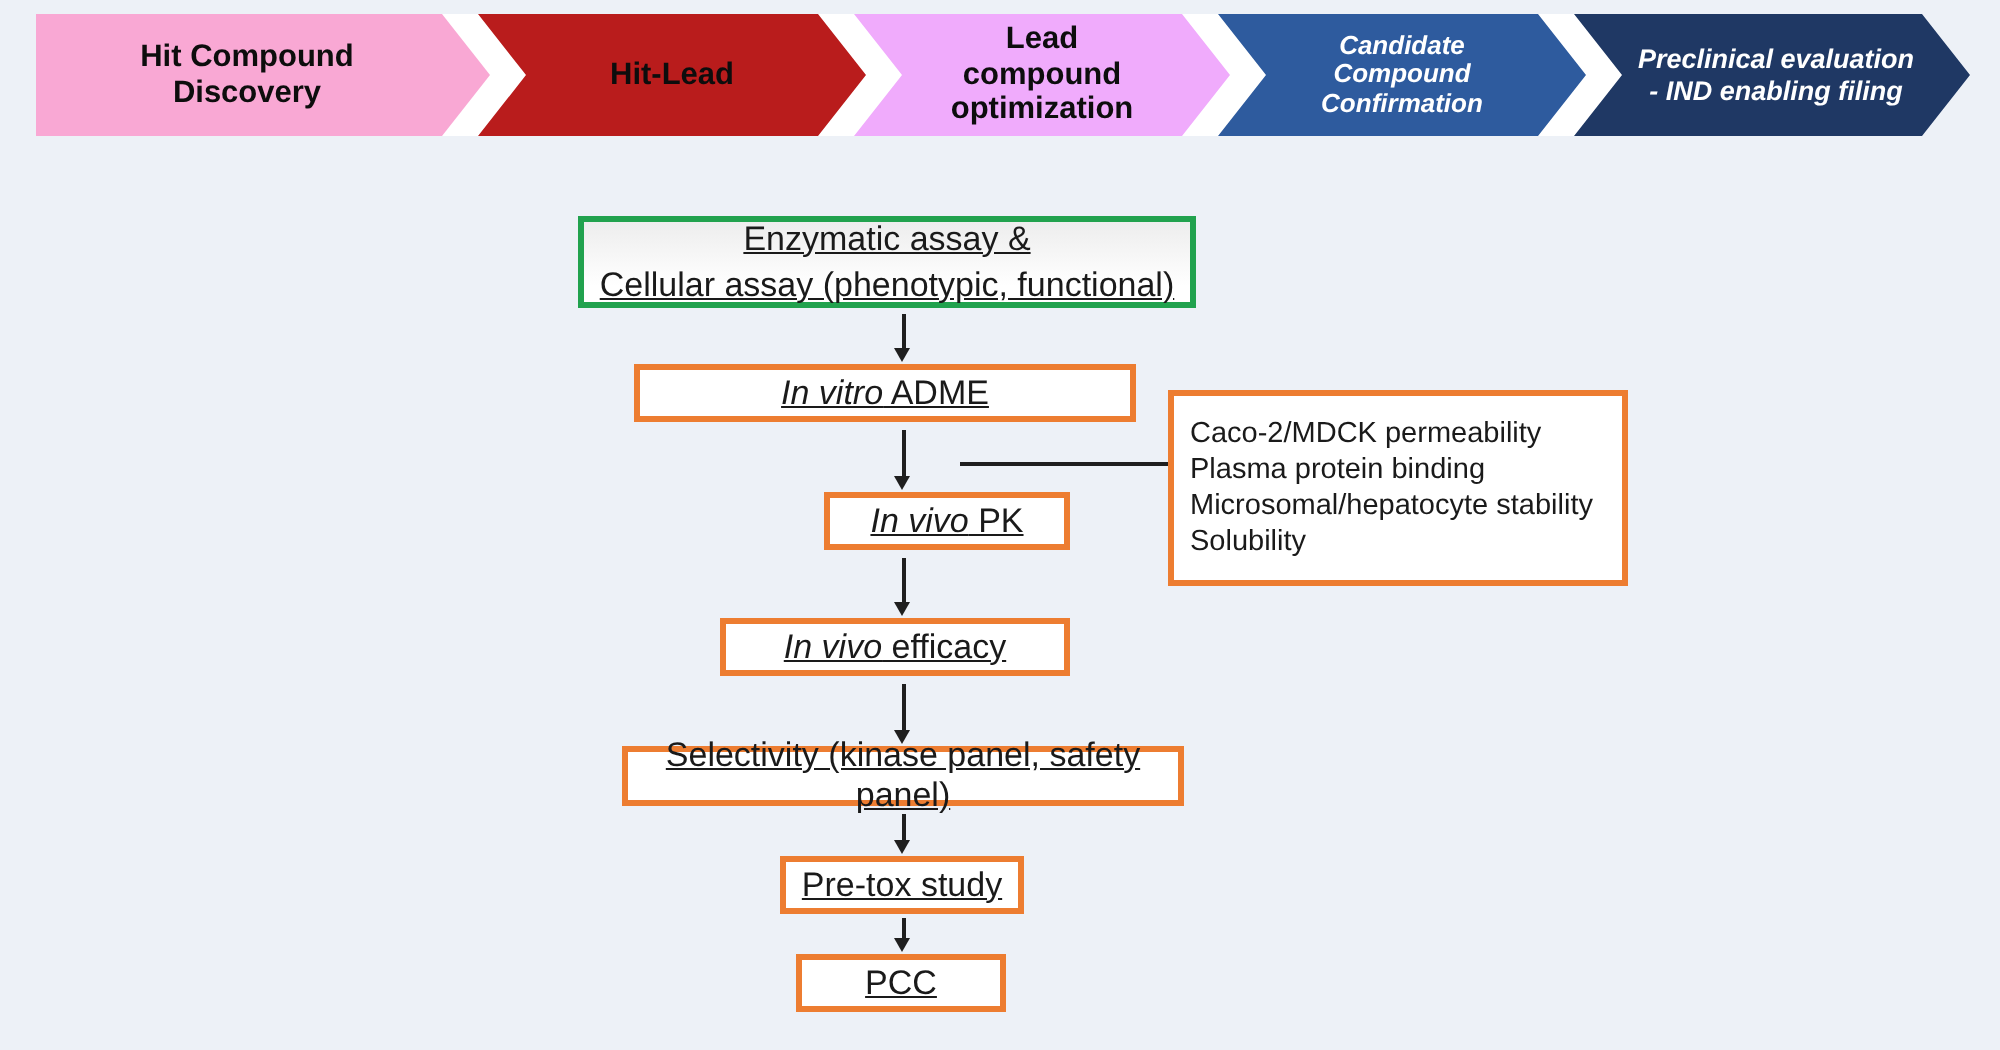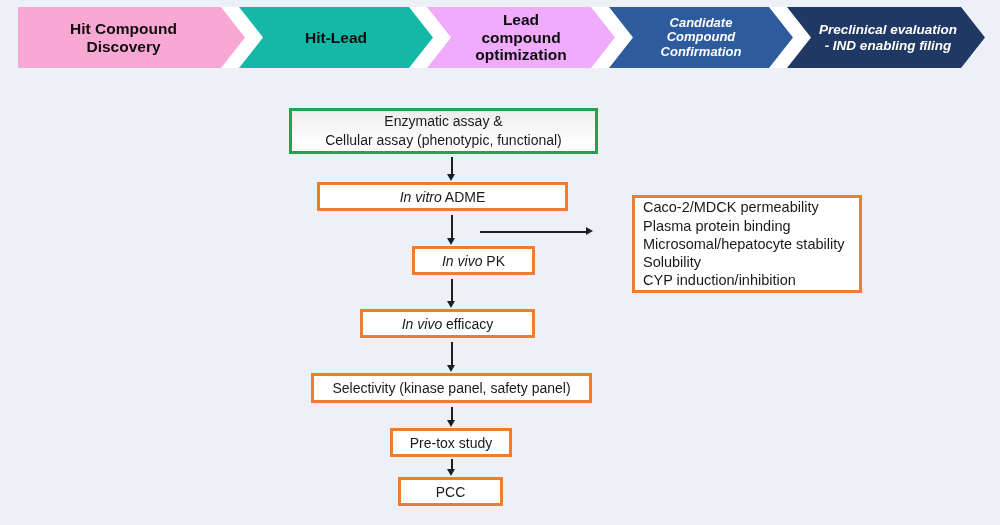--- a/index.html
+++ b/index.html
@@ -19,48 +19,48 @@
   .chev{
     position:absolute;top:7px;height:61px;
     display:flex;align-items:center;justify-content:center;
     text-align:center;font-weight:bold;line-height:1.12;
     box-sizing:border-box;
   }
   .chev-label{white-space:pre-line;}
   .chev-first{clip-path:polygon(0 0,calc(100% - 24px) 0,100% 50%,calc(100% - 24px) 100%,0 100%);}
   .chev-mid{clip-path:polygon(0 0,calc(100% - 24px) 0,100% 50%,calc(100% - 24px) 100%,0 100%,24px 50%);}
   .chev1{left:18px;width:227px;background:#f9a8d4;color:#0d0d0d;font-size:15.5px;padding:0 26px 0 10px;}
-  .chev2{left:239px;width:194px;background:#14b8a6;color:#0d0d0d;font-size:15.5px;padding:16px 26px;}
+  .chev2{left:239px;width:194px;background:#b91c1c;color:#0d0d0d;font-size:15.5px;padding:16px 26px;}
   .chev3{left:427px;width:188px;background:#f0abfc;color:#0d0d0d;font-size:15.5px;padding:0 26px;}
   .chev4{left:609px;width:184px;background:#2e5b9e;color:#ffffff;font-size:13px;padding:0 26px;font-style:italic;}
   .chev5{left:787px;width:198px;background:#1f3864;color:#ffffff;font-size:13.5px;padding:0 24px 0 28px;font-style:italic;}
 
   
   .fbox{
     position:absolute;box-sizing:border-box;background:#ffffff;
     border:3px solid #ed7d31;
     display:flex;align-items:center;justify-content:center;
-    font-size:14px;color:#1a1a1a;text-align:center;
+    font-size:17px;color:#1a1a1a;text-align:center;text-decoration:underline;
   }
   .fbox i{margin-right:0;}
   .assay-box{
     left:289px;top:108px;width:309px;height:46px;
     border:3px solid #21a24e;
     background:linear-gradient(180deg,#ededed 0%,#ffffff 80%);
     flex-direction:column;line-height:1.38;
   }
   .box-adme{left:317px;top:182px;width:251px;height:29px;}
   .box-pk{left:412px;top:246px;width:123px;height:29px;}
   .box-efficacy{left:360px;top:309px;width:175px;height:29px;}
   .box-selectivity{left:311px;top:373px;width:281px;height:30px;}
   .box-pretox{left:390px;top:428px;width:122px;height:29px;}
   .box-pcc{left:398px;top:477px;width:105px;height:29px;justify-content:center;}
 
   .side-box{
-    position:absolute;left:632px;top:195px;width:230px;height:98px;
+    position:absolute;left:584px;top:195px;width:230px;height:98px;
     box-sizing:border-box;background:#ffffff;border:3px solid #ed7d31;
     display:flex;flex-direction:column;justify-content:center;
     font-size:14.5px;color:#1a1a1a;line-height:18.2px;
     padding:0 8px;text-align:left;
   }
 
   
   .arrow-down{position:absolute;width:10px;}
   .arrow-down::before{
     content:"";position:absolute;left:4.3px;top:0;bottom:6px;width:1.5px;background:#1f1f1f;
@@ -131,21 +131,20 @@
 
   <div class="fbox box-pk">
     <span><i>In vivo</i><span> PK</span></span>
   </div>
 
   <div class="side-box">
     <div>Caco-2/MDCK permeability</div>
     <div>Plasma protein binding</div>
     <div>Microsomal/hepatocyte stability</div>
     <div>Solubility</div>
-    <div>CYP induction/inhibition</div>
   </div>
 
   <div class="arrow-down a3"></div>
 
   <div class="fbox box-efficacy">
     <span><i>In vivo</i><span> efficacy</span></span>
   </div>
 
   <div class="arrow-down a4"></div>
 

